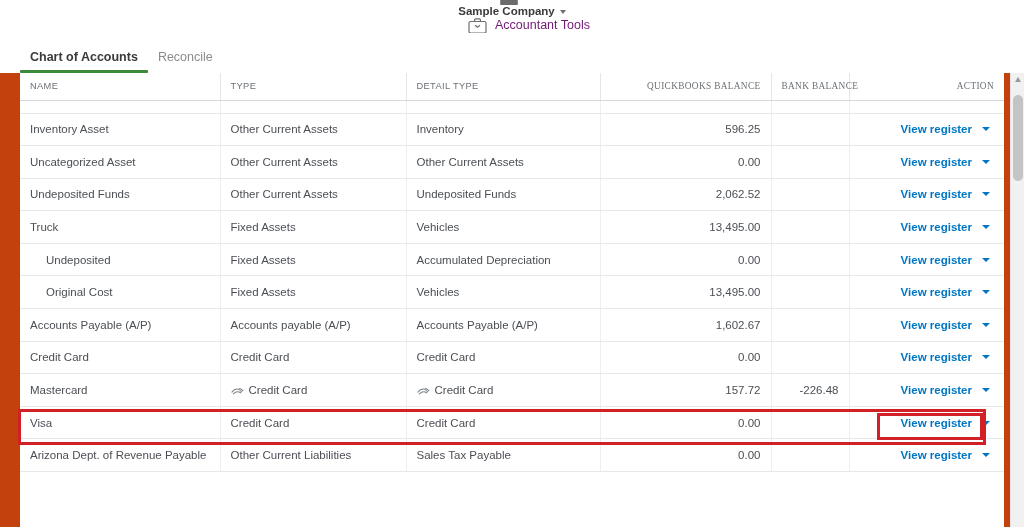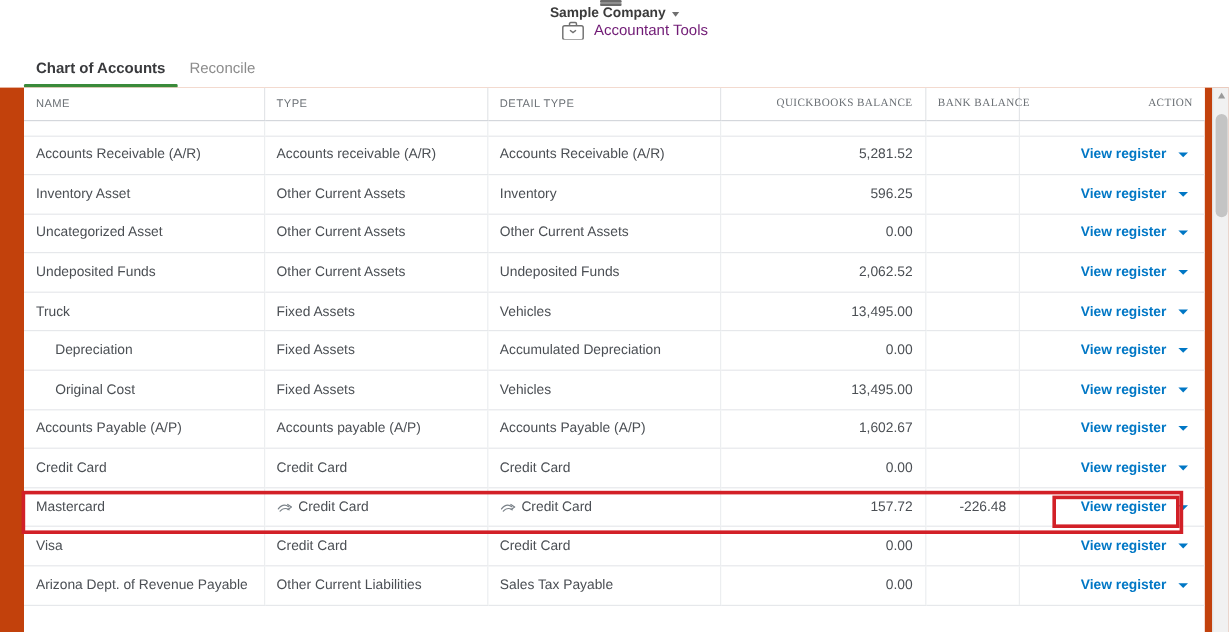--- a/index.html
+++ b/index.html
@@ -301,31 +301,20 @@
       <tbody id="tbody">
           <tr class="clipped-row">
             <td></td>
             <td class="sep"></td>
             <td class="sep"></td>
             <td class="sep"></td>
             <td class="sep"></td>
             <td class="sep"></td>
           </tr>
           <tr>
-            <td class="name">Accounts Receivable (A/R)</td>
-            <td class="sep"><span>Accounts receivable (A/R)</span></td>
-            <td class="sep"><span>Accounts Receivable (A/R)</span></td>
-            <td class="sep num">5,281.52</td>
-            <td class="sep num"></td>
-            <td class="sep act"><span class="vr-link">
-                <span>View register</span>
-                <i class="vr-caret"></i>
-              </span></td>
-          </tr>
-          <tr>
             <td class="name">Inventory Asset</td>
             <td class="sep"><span>Other Current Assets</span></td>
             <td class="sep"><span>Inventory</span></td>
             <td class="sep num">596.25</td>
             <td class="sep num"></td>
             <td class="sep act"><span class="vr-link">
                 <span>View register</span>
                 <i class="vr-caret"></i>
               </span></td>
           </tr>
@@ -356,21 +345,21 @@
             <td class="sep"><span>Fixed Assets</span></td>
             <td class="sep"><span>Vehicles</span></td>
             <td class="sep num">13,495.00</td>
             <td class="sep num"></td>
             <td class="sep act"><span class="vr-link">
                 <span>View register</span>
                 <i class="vr-caret"></i>
               </span></td>
           </tr>
           <tr class="sub">
-            <td class="name">Depreciation</td>
+            <td class="name">Undeposited</td>
             <td class="sep"><span>Fixed Assets</span></td>
             <td class="sep"><span>Accumulated Depreciation</span></td>
             <td class="sep num">0.00</td>
             <td class="sep num"></td>
             <td class="sep act"><span class="vr-link">
                 <span>View register</span>
                 <i class="vr-caret"></i>
               </span></td>
           </tr>
           <tr class="sub">

